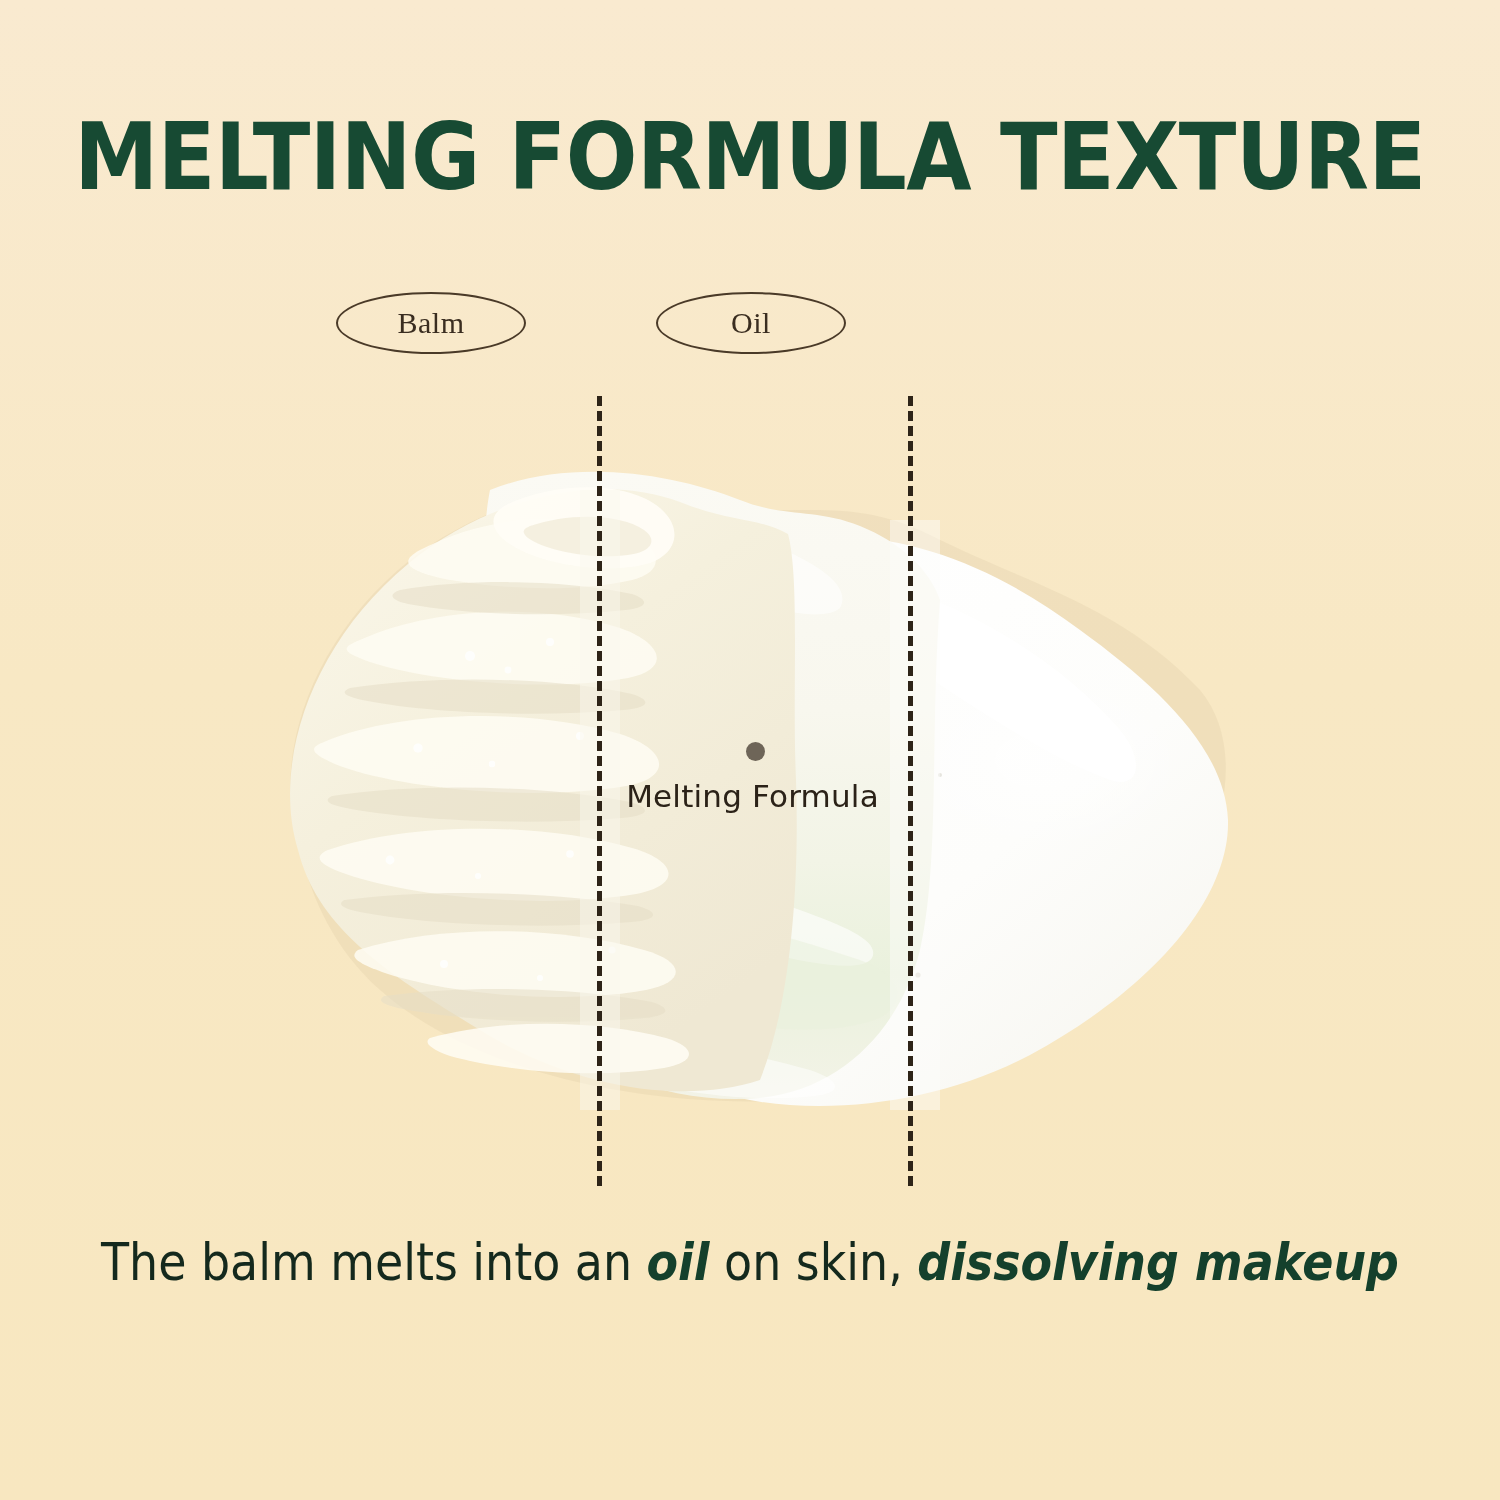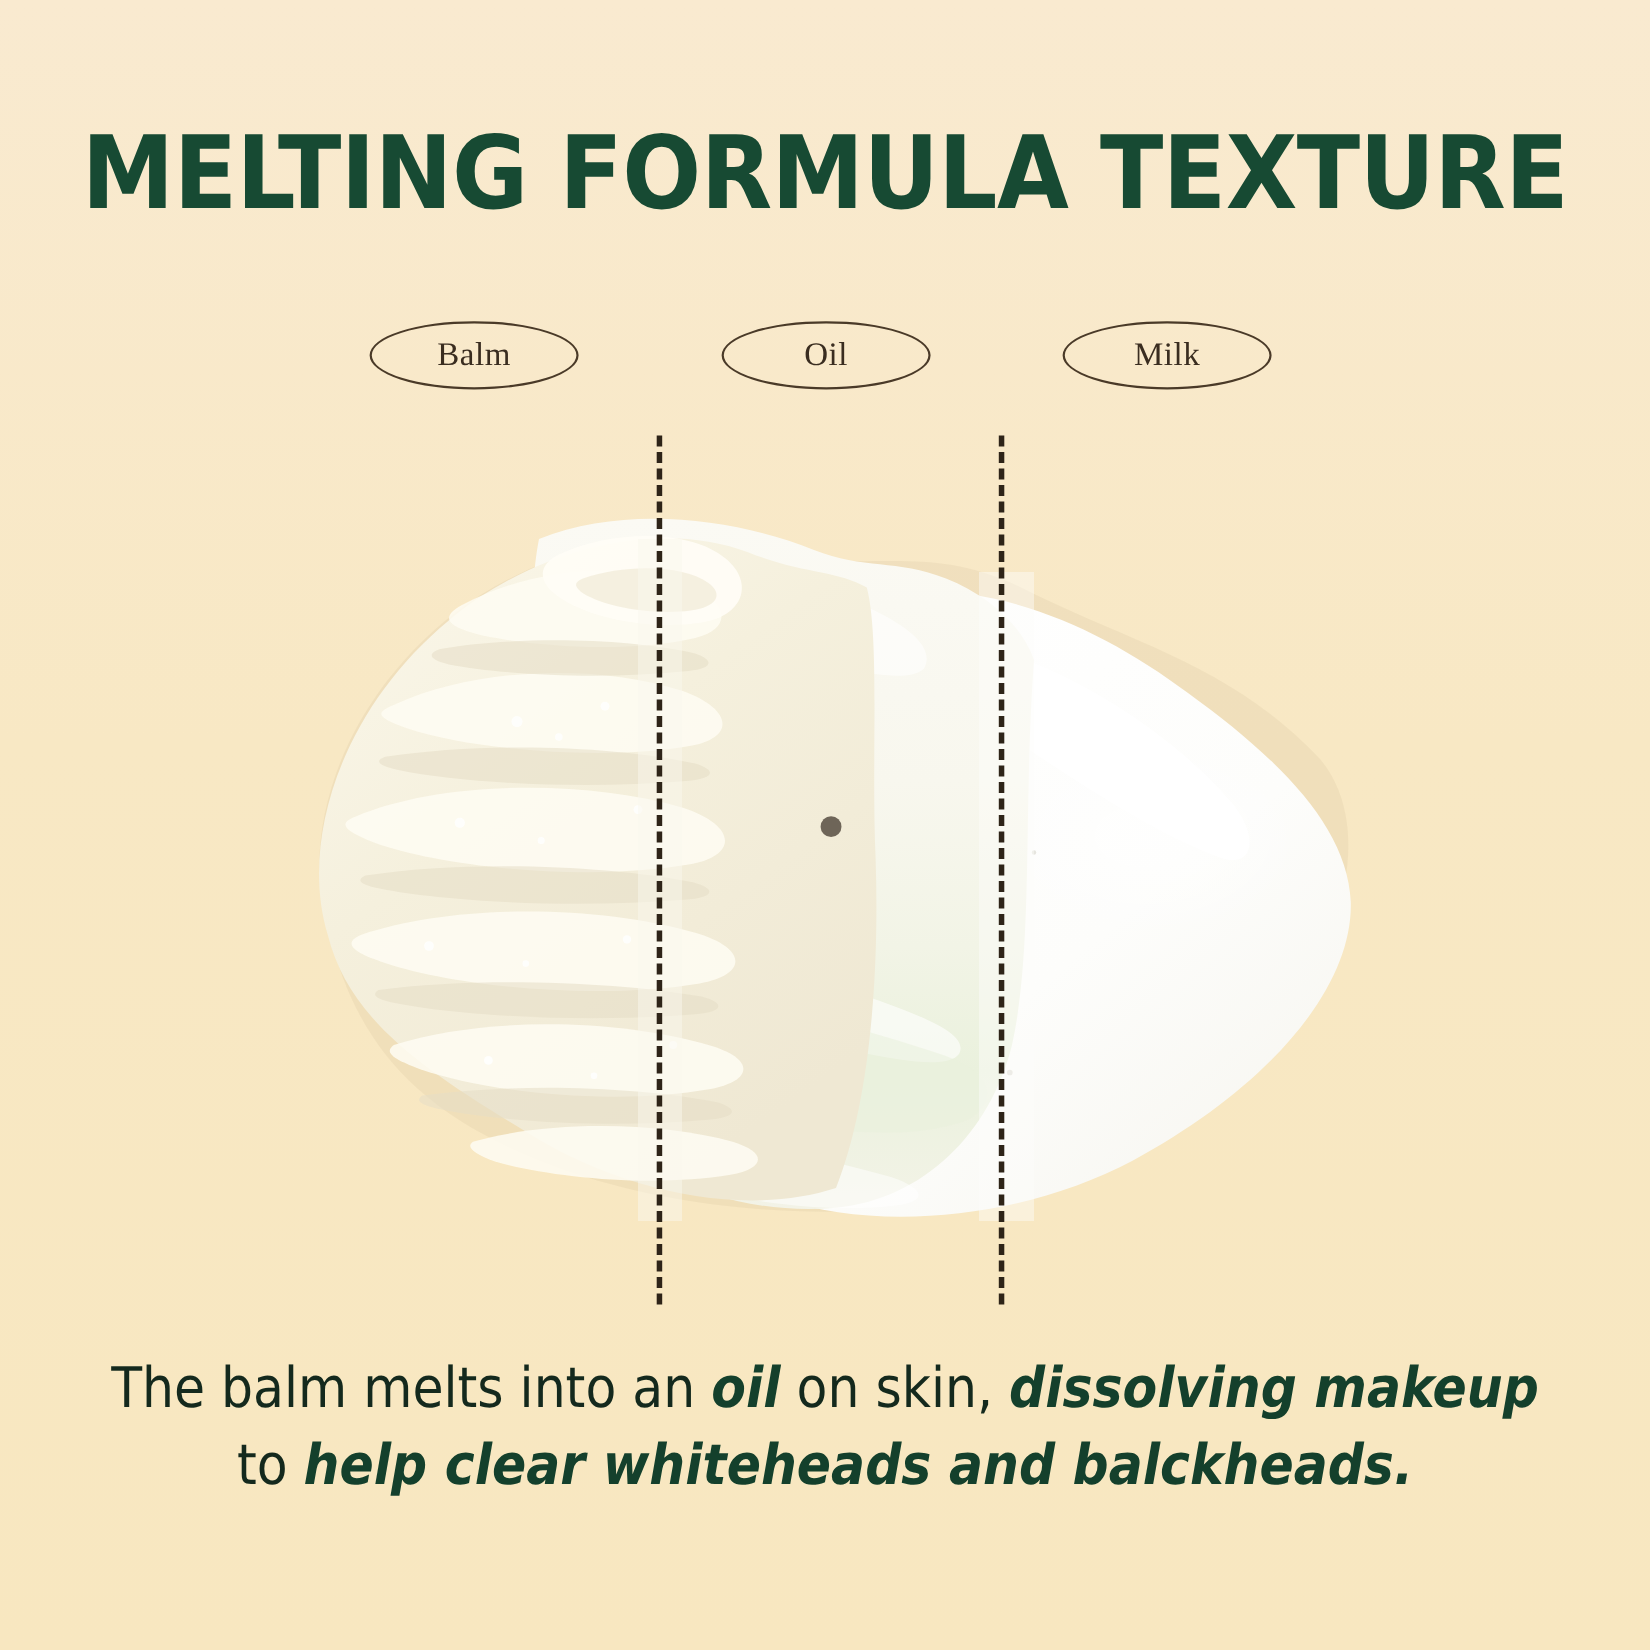--- a/index.html
+++ b/index.html
@@ -89,23 +89,20 @@
 
 <div class="stage">
 
   <div class="title" style="color: rgb(23, 74, 51);">MELTING FORMULA TEXTURE</div>
 
   <div class="pill" id="pill-balm" style="border-color: rgb(74, 58, 40);">
     <span>Balm</span>
   </div>
   <div class="pill" id="pill-oil" style="border-color: rgb(74, 58, 40);">
     <span>Oil</span>
-  </div>
-  <div class="pill" id="pill-milk" style="border-color: rgb(74, 58, 40);">
-    <span>Milk</span>
   </div>
 
   <div class="swatch-wrap">
     <svg viewBox="0 0 1010 720" preserveAspectRatio="none">
       <defs>
         <linearGradient id="gOil" x1="0" y1="0" x2="0" y2="1">
           <stop offset="0%" stop-color="#fbfaf4"></stop>
           <stop offset="38%" stop-color="#f8f7ee"></stop>
           <stop offset="62%" stop-color="#f2f4e6"></stop>
           <stop offset="80%" stop-color="#eaf1dd"></stop>
@@ -221,19 +218,19 @@
 
       <path fill="#faf8ee" opacity="0.5" filter="softer" d="M340 60 L 380 60 L 380 680 L 340 680 Z"></path>
       <path fill="#fdfdfa" opacity="0.45" filter="softer" d="M650 90 L 700 90 L 700 680 L 650 680 Z"></path>
     </svg>
   </div>
 
   <div class="divider" id="divider-1" style="border-left-color: rgb(46, 36, 24);"></div>
   <div class="divider" id="divider-2" style="border-left-color: rgb(46, 36, 24);"></div>
 
   <div class="annot-dot" style="background: rgb(110, 101, 88);"></div>
+  <div class="annot-label" style="color: rgb(43, 34, 24);">Melting Formula</div>
 
   <div class="caption" style="color: rgb(20, 41, 29);">
     <span class="cap-line" id="cap-0"><span>The balm melts into an </span><b style="color: rgb(20, 64, 44);">oil</b><span> on skin, </span><b style="color: rgb(20, 64, 44);">dissolving makeup</b></span>
-    <span class="cap-line" id="cap-2"><span>to </span><b style="color: rgb(20, 64, 44);">help clear whiteheads and balckheads.</b></span>
   </div>
 
 </div>
 
 </body></html>

